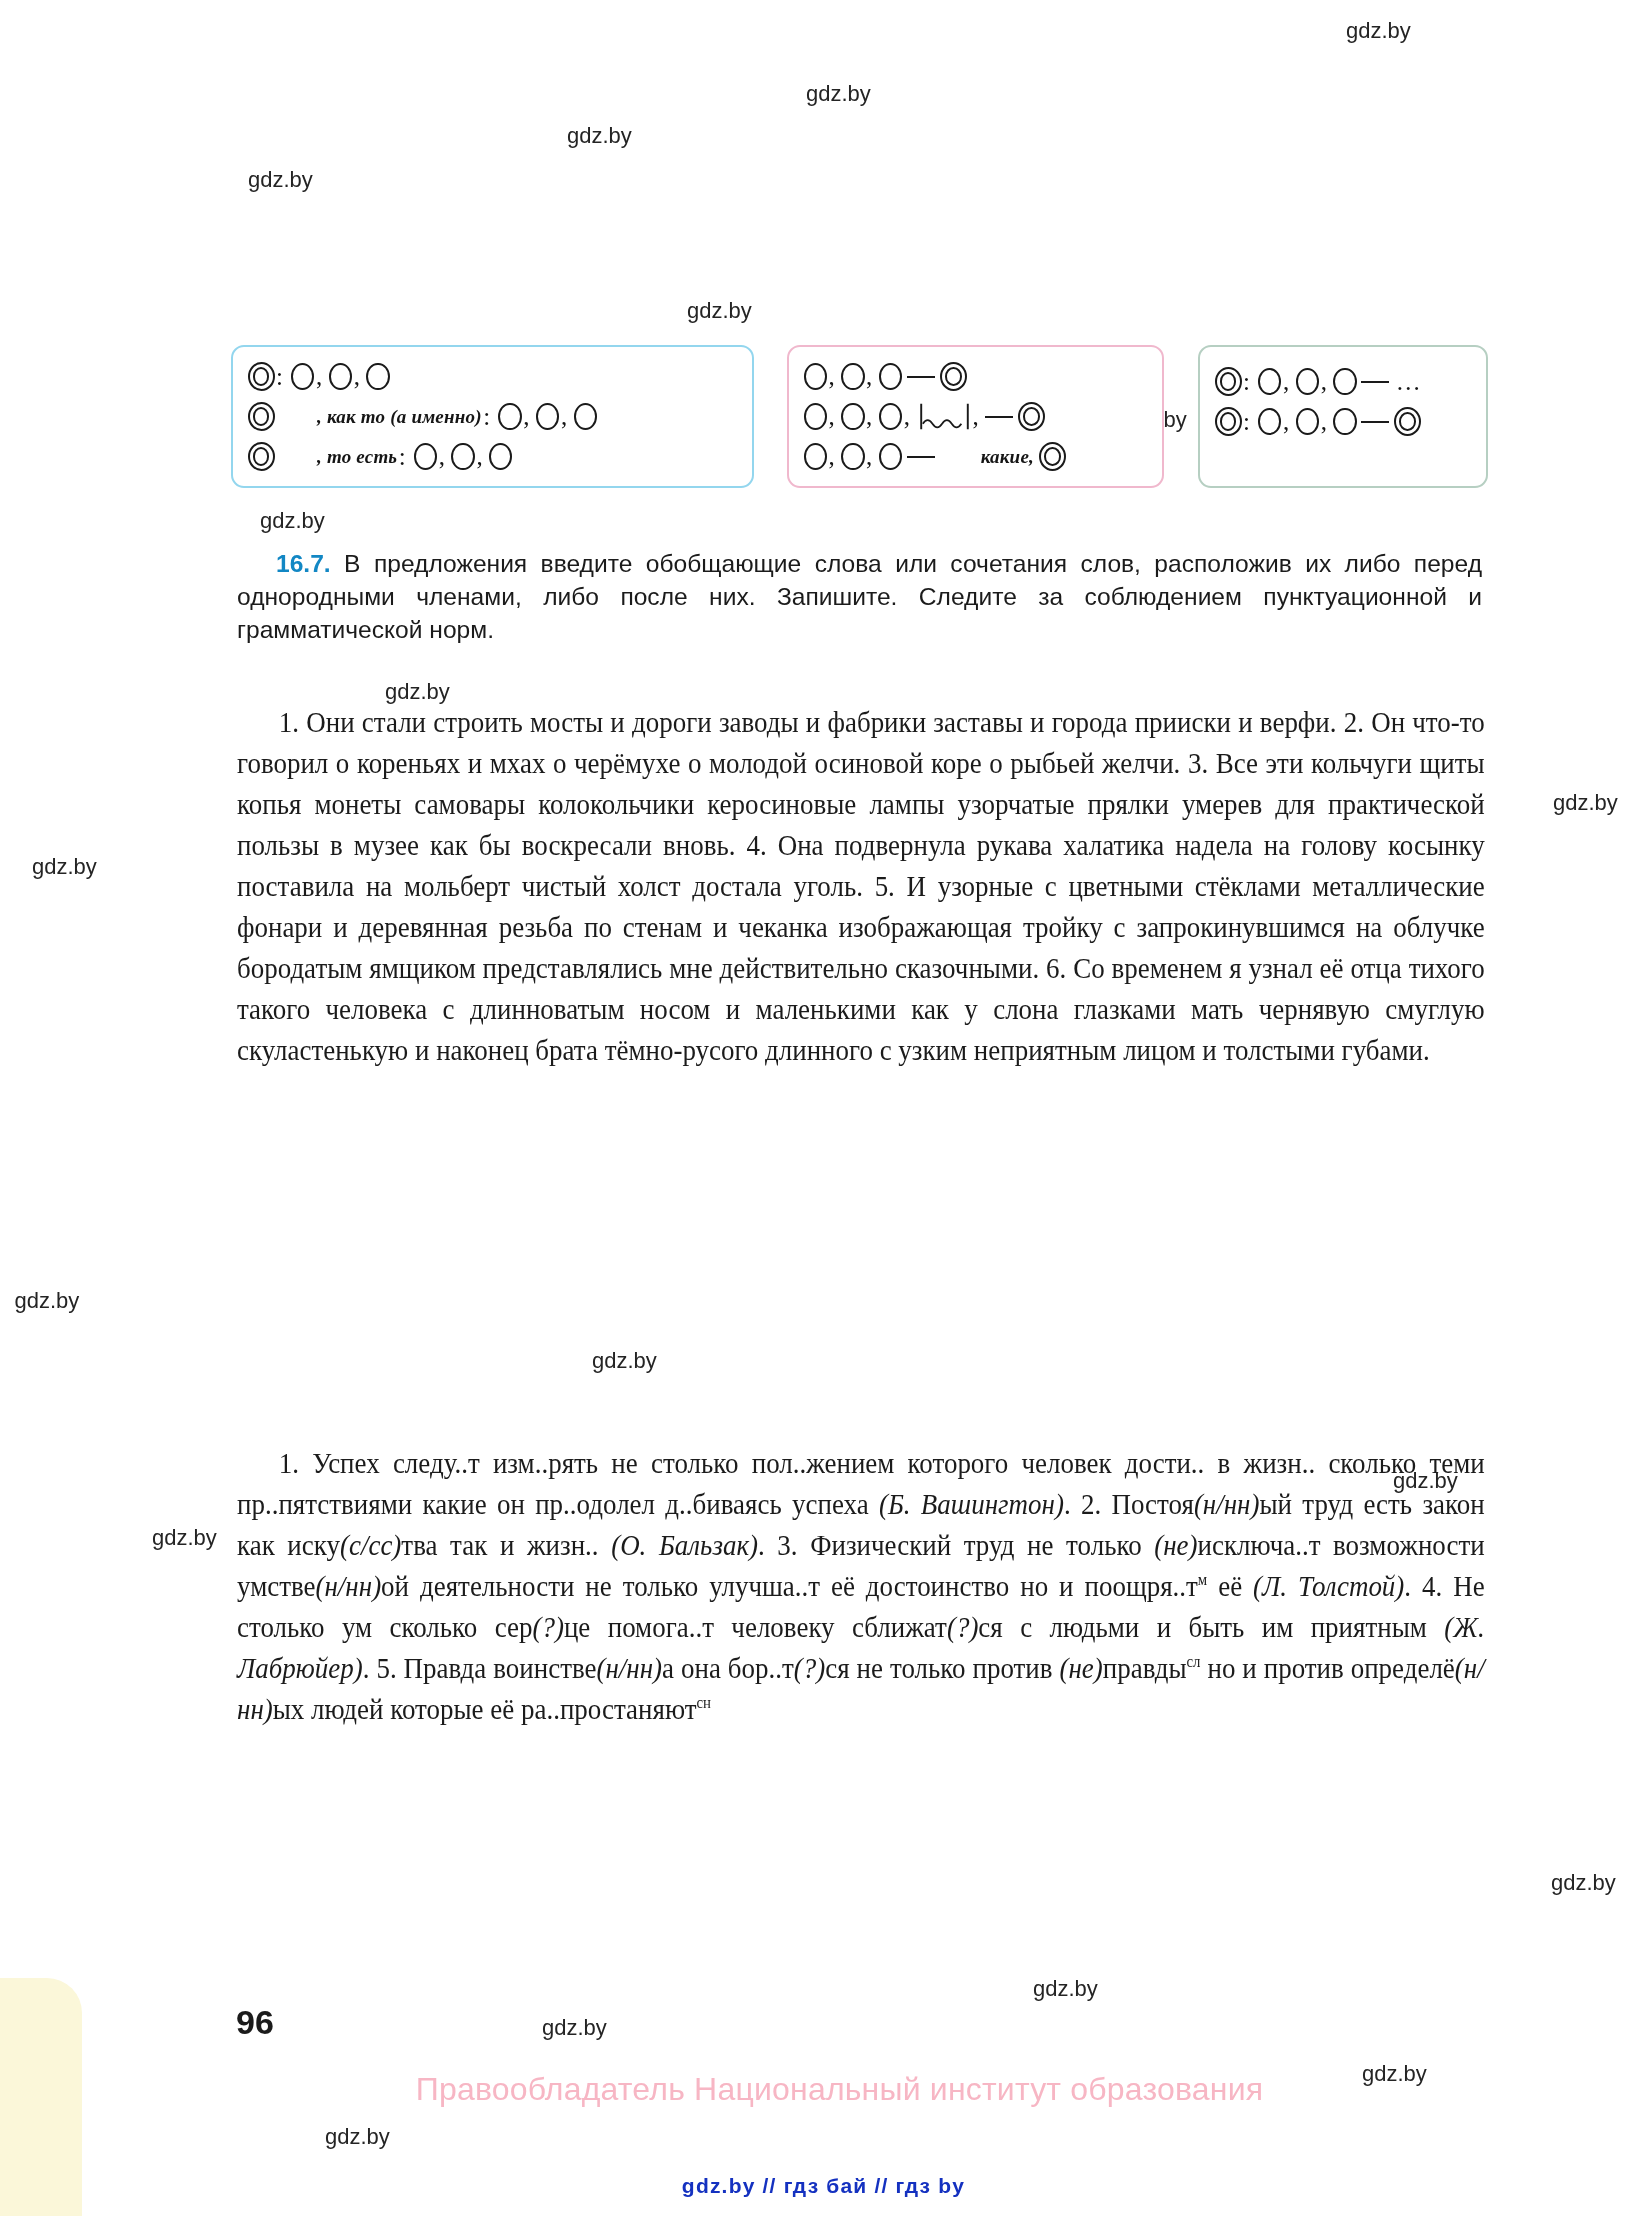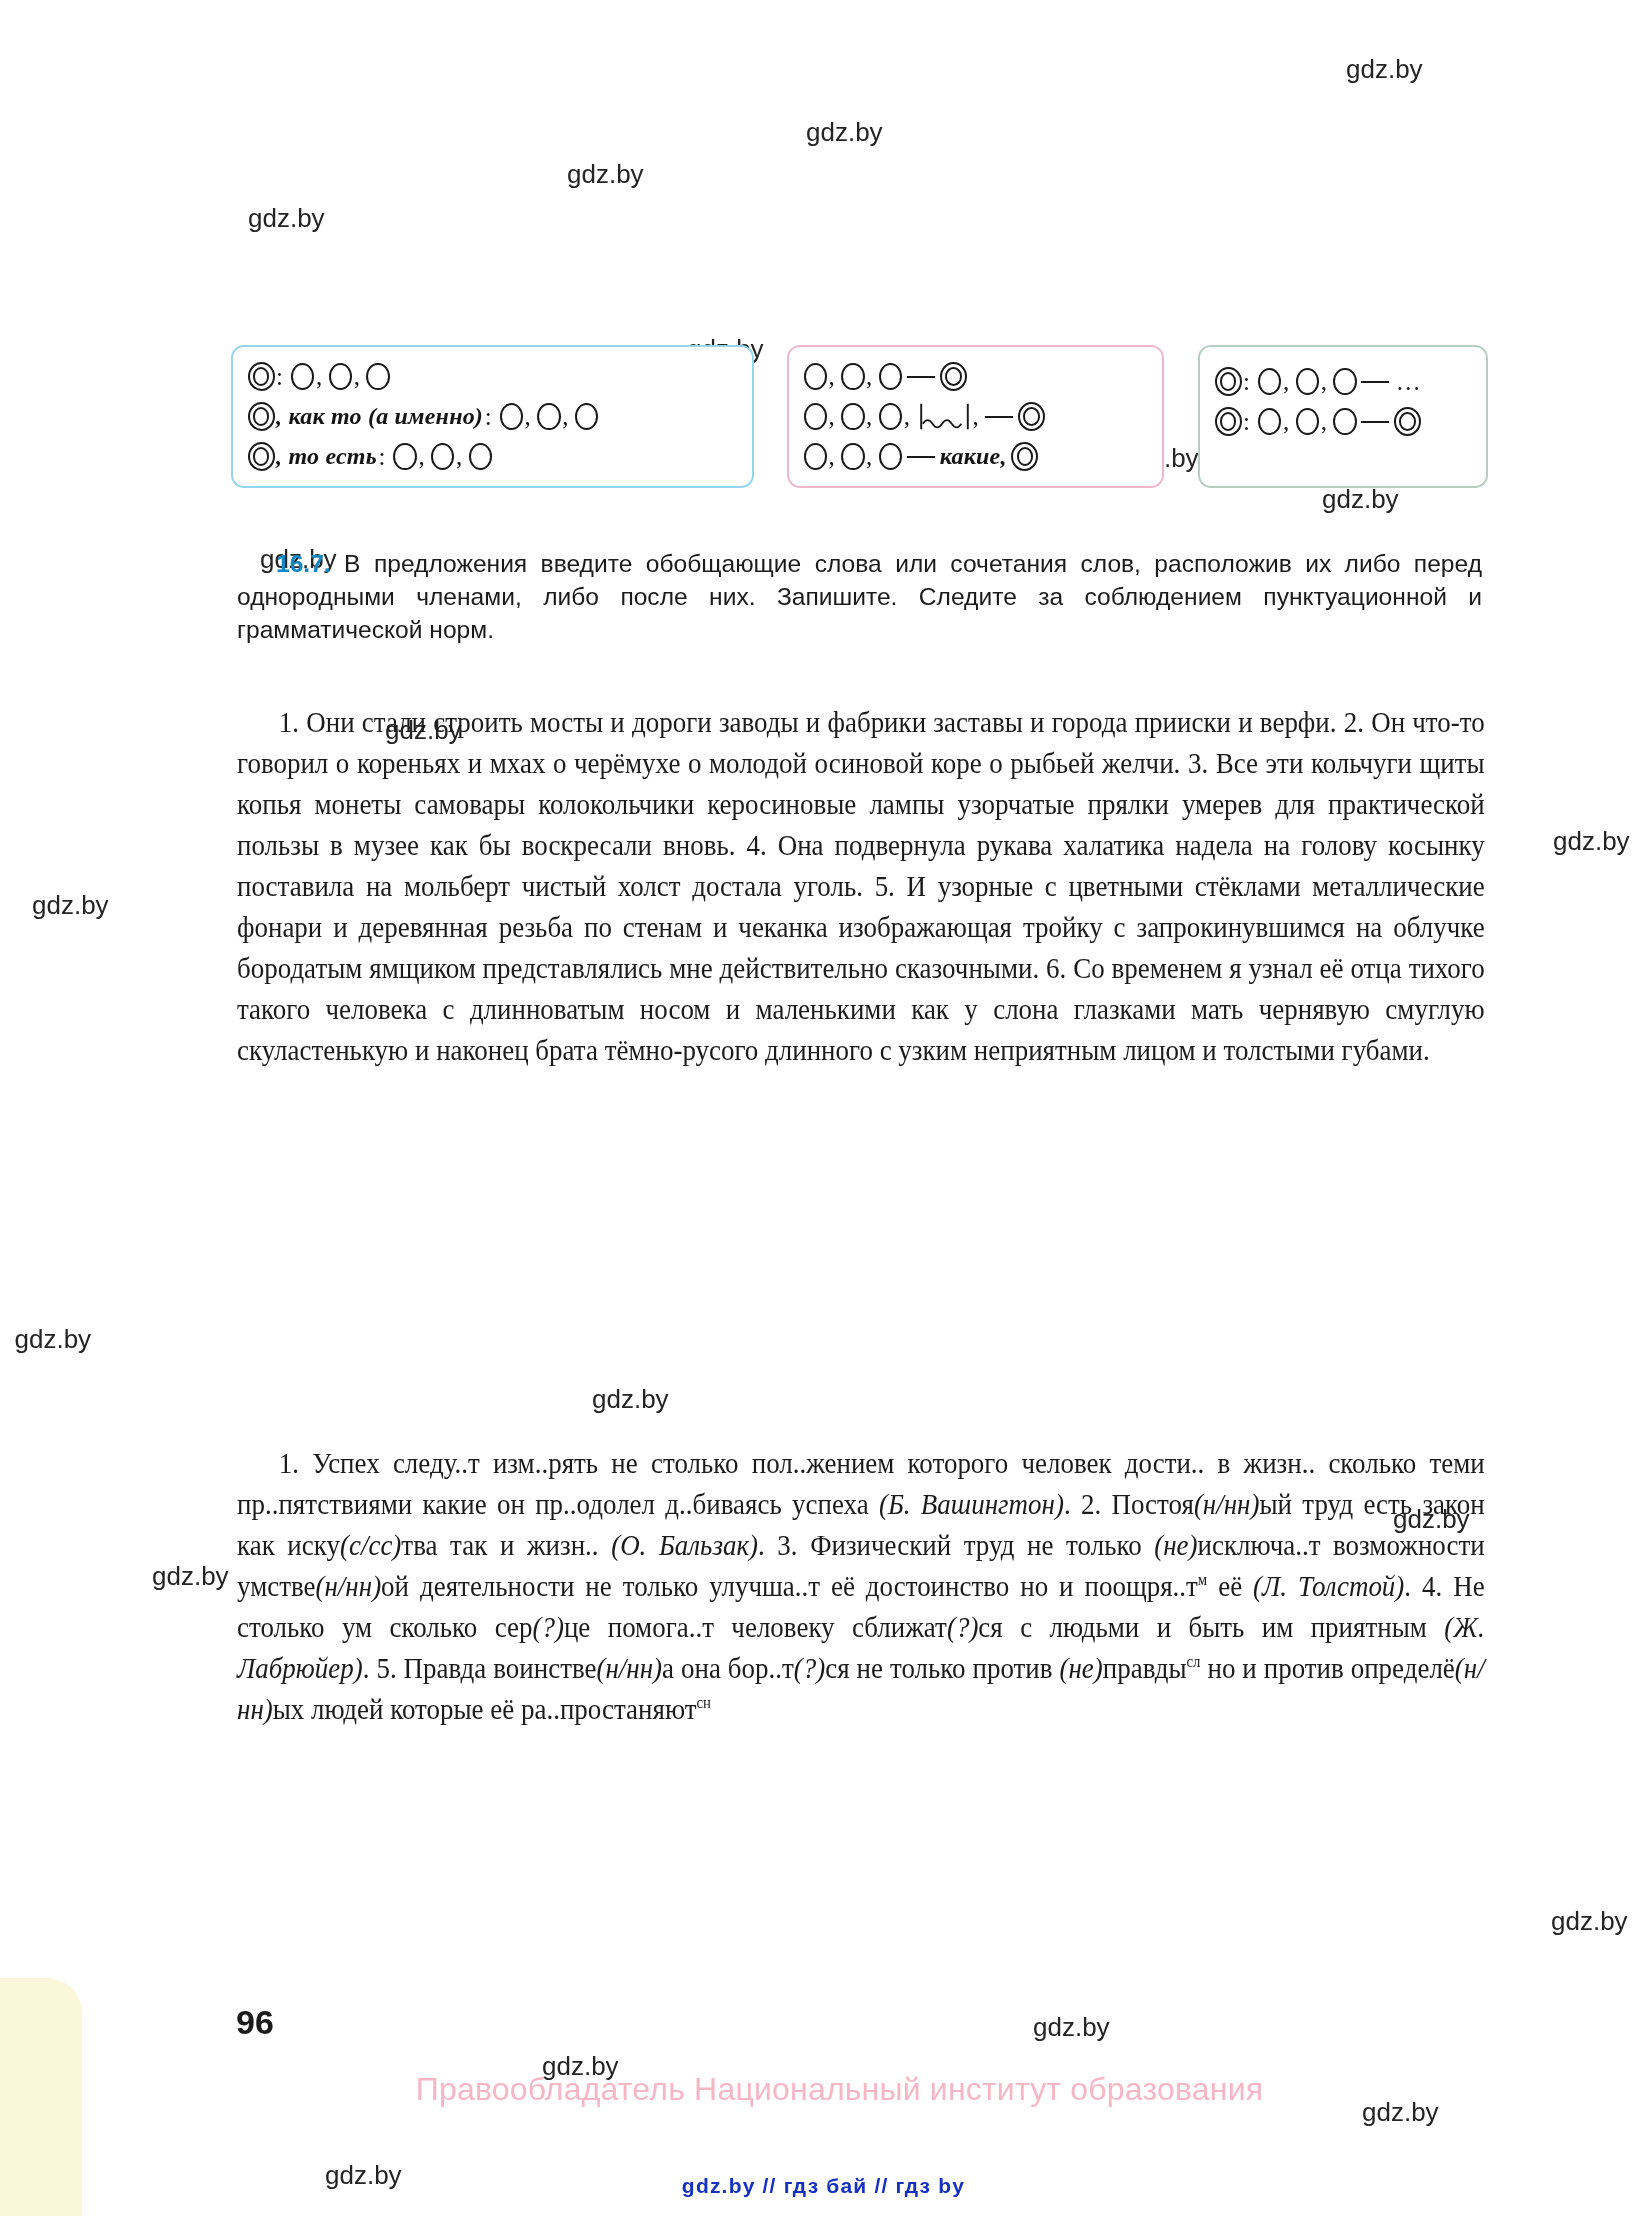--- a/index.html
+++ b/index.html
@@ -46,25 +46,24 @@
     font-size: 21px;
     font-weight: 700;
     color: #1431c0;
     letter-spacing: 1.2px;
   }
 
   
   .wm {
     position: absolute;
     font-family: "Liberation Sans", "DejaVu Sans", sans-serif;
-    font-size: 26px;
+    font-size: 22px;
     color: #242424;
     white-space: nowrap;
     pointer-events: none;
-    margin-top: 36px;
   }
 
   
   .corner-tint {
     position: absolute;
     left: 0;
     bottom: 0;
     width: 82px;
     height: 238px;
     background: #fbf7d9;
@@ -140,22 +139,23 @@
     align-items: center;
     white-space: nowrap;
     font-family: "Liberation Serif", "DejaVu Serif", serif;
     font-size: 25px;
     color: #151515;
     height: 40px;
   }
   .scheme-row .lbl {
     font-style: italic;
     font-weight: 700;
-    font-size: 24px;
+    font-size: 19px;
     letter-spacing: 0.2px;
+    padding-left: 41px;
   }
   .scheme-row .punc { font-size: 25px; padding: 0 1.6px; }
 
   
   .circ {
     display: inline-block;
     width: 23.4px;
     height: 27px;
     border: 2.1px solid #1a1a1a;
     border-radius: 50%;

